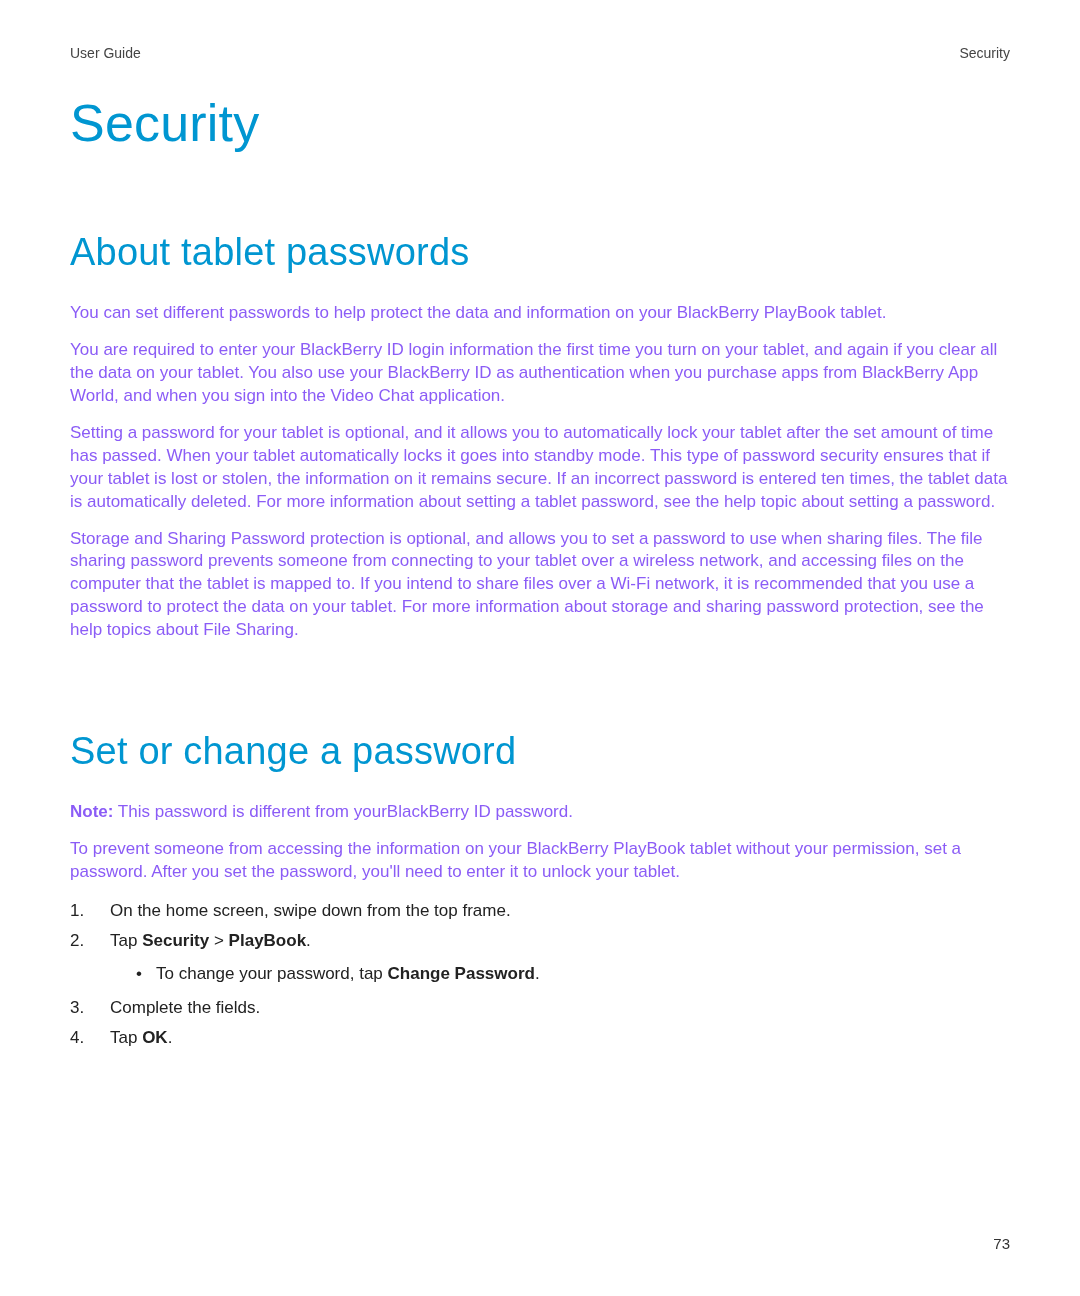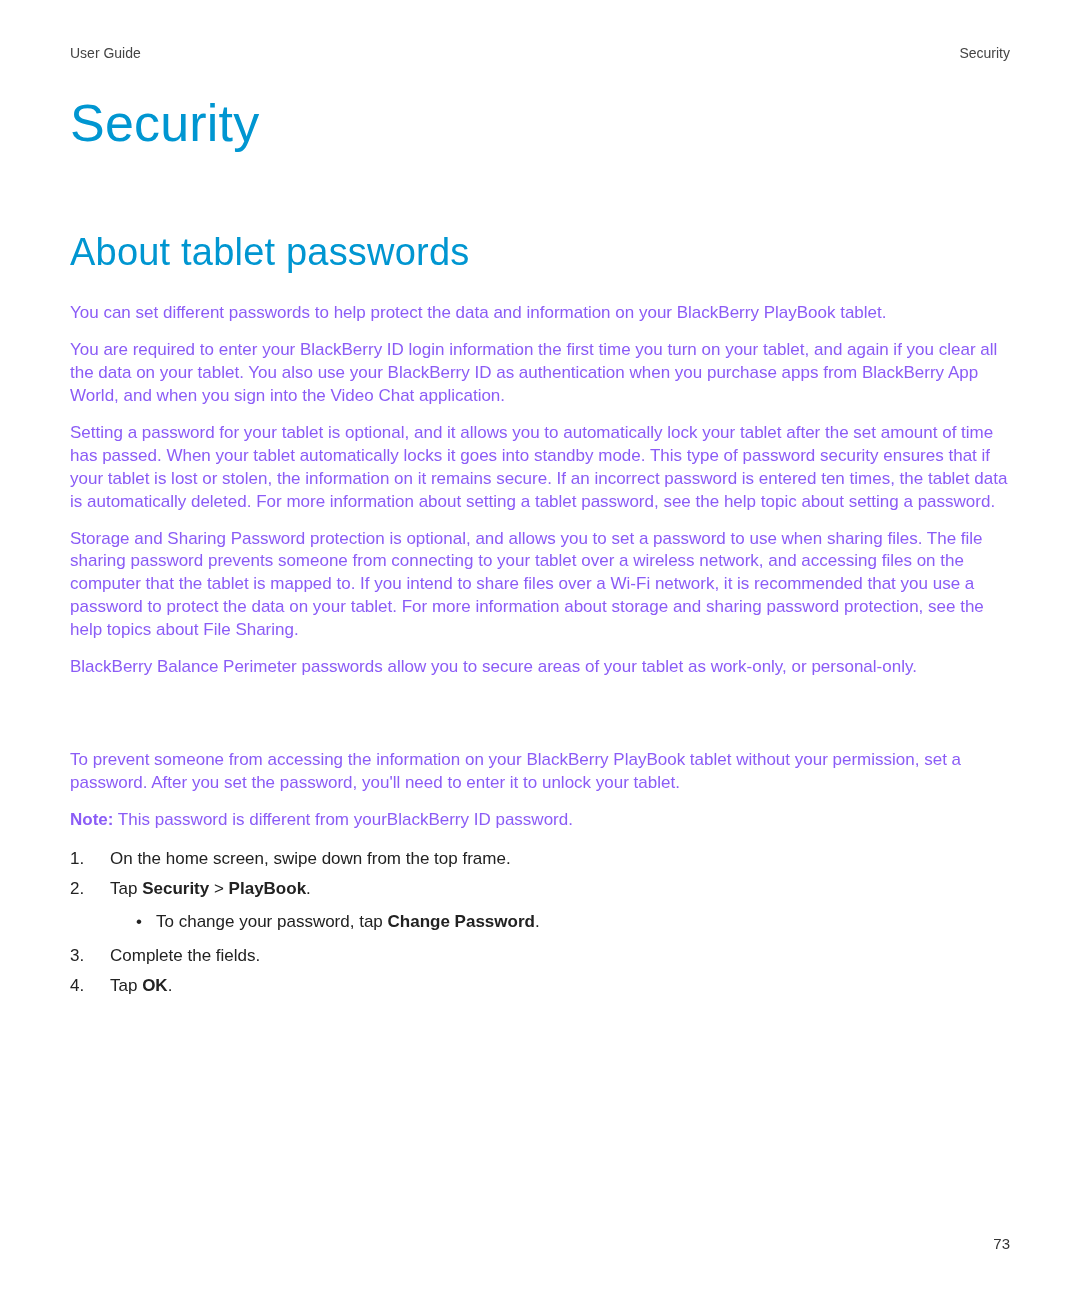--- a/index.html
+++ b/index.html
@@ -31,30 +31,30 @@
   </div>
 
   <h1 class="title">Security</h1>
 
   <h2 class="section">About tablet passwords</h2>
 
   <p class="body">You can set different passwords to help protect the data and information on your BlackBerry PlayBook tablet.</p>
   <p class="body">You are required to enter your BlackBerry ID login information the first time you turn on your tablet, and again if you clear all the data on your tablet. You also use your BlackBerry ID as authentication when you purchase apps from BlackBerry App World, and when you sign into the Video Chat application.</p>
   <p class="body">Setting a password for your tablet is optional, and it allows you to automatically lock your tablet after the set amount of time has passed. When your tablet automatically locks it goes into standby mode. This type of password security ensures that if your tablet is lost or stolen, the information on it remains secure. If an incorrect password is entered ten times, the tablet data is automatically deleted. For more information about setting a tablet password, see the help topic about setting a password.</p>
   <p class="body">Storage and Sharing Password protection is optional, and allows you to set a password to use when sharing files. The file sharing password prevents someone from connecting to your tablet over a wireless network, and accessing files on the computer that the tablet is mapped to. If you intend to share files over a Wi-Fi network, it is recommended that you use a password to protect the data on your tablet. For more information about storage and sharing password protection, see the help topics about File Sharing.</p>
-  <p class="body">BlackBerry Balance Perimeter passwords allow you to secure areas of your tablet as work-only, or personal-only.</p>
 
   <div class="spacer-lg"></div>
 
-
-  <p class="body">To prevent someone from accessing the information on your BlackBerry PlayBook tablet without your permission, set a password. After you set the password, you'll need to enter it to unlock your tablet.</p>
+  <h2 class="section">Set or change a password</h2>
 
   <p class="body">
     <span class="b">Note:</span><span> This password is different from yourBlackBerry ID password.</span>
   </p>
+
+  <p class="body">To prevent someone from accessing the information on your BlackBerry PlayBook tablet without your permission, set a password. After you set the password, you'll need to enter it to unlock your tablet.</p>
 
   <ol class="steps">
     <li>
       <span class="num">1.</span>
       <span class="txt">On the home screen, swipe down from the top frame.</span>
     </li>
     <li>
       <span class="num">2.</span>
       <span class="txt">
         <span>Tap </span><span class="b">Security</span><span> &gt; </span><span class="b">PlayBook</span><span>.</span>

